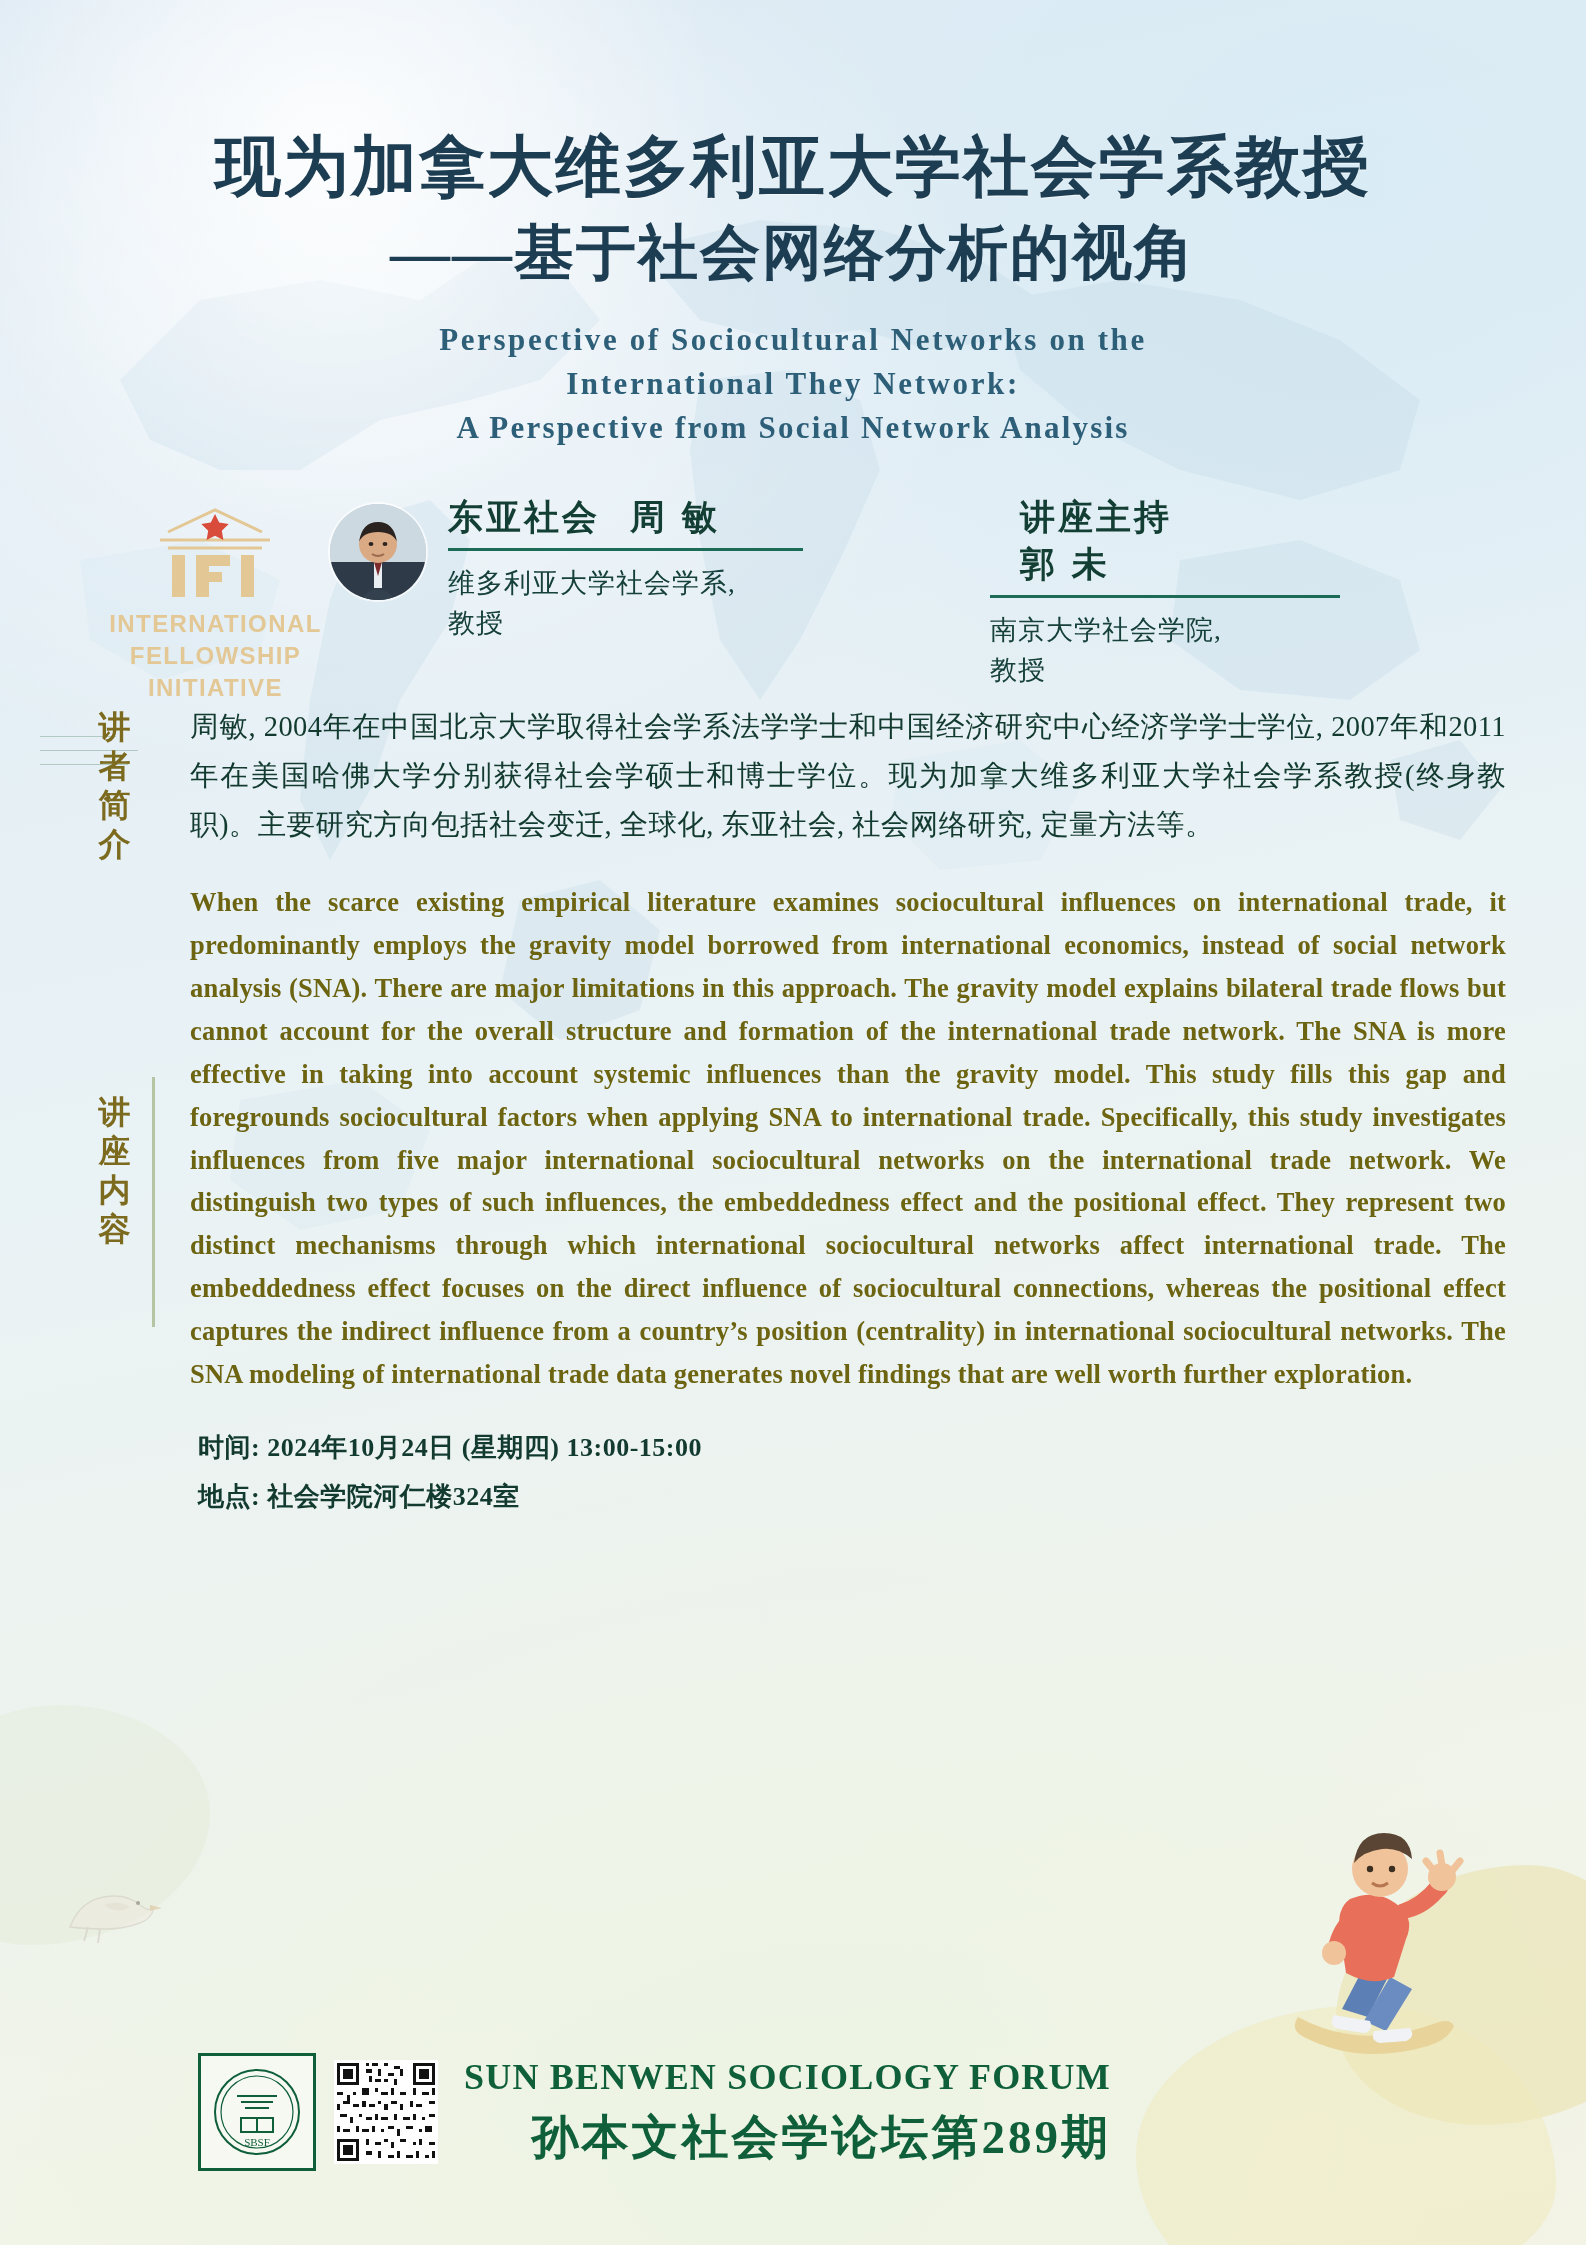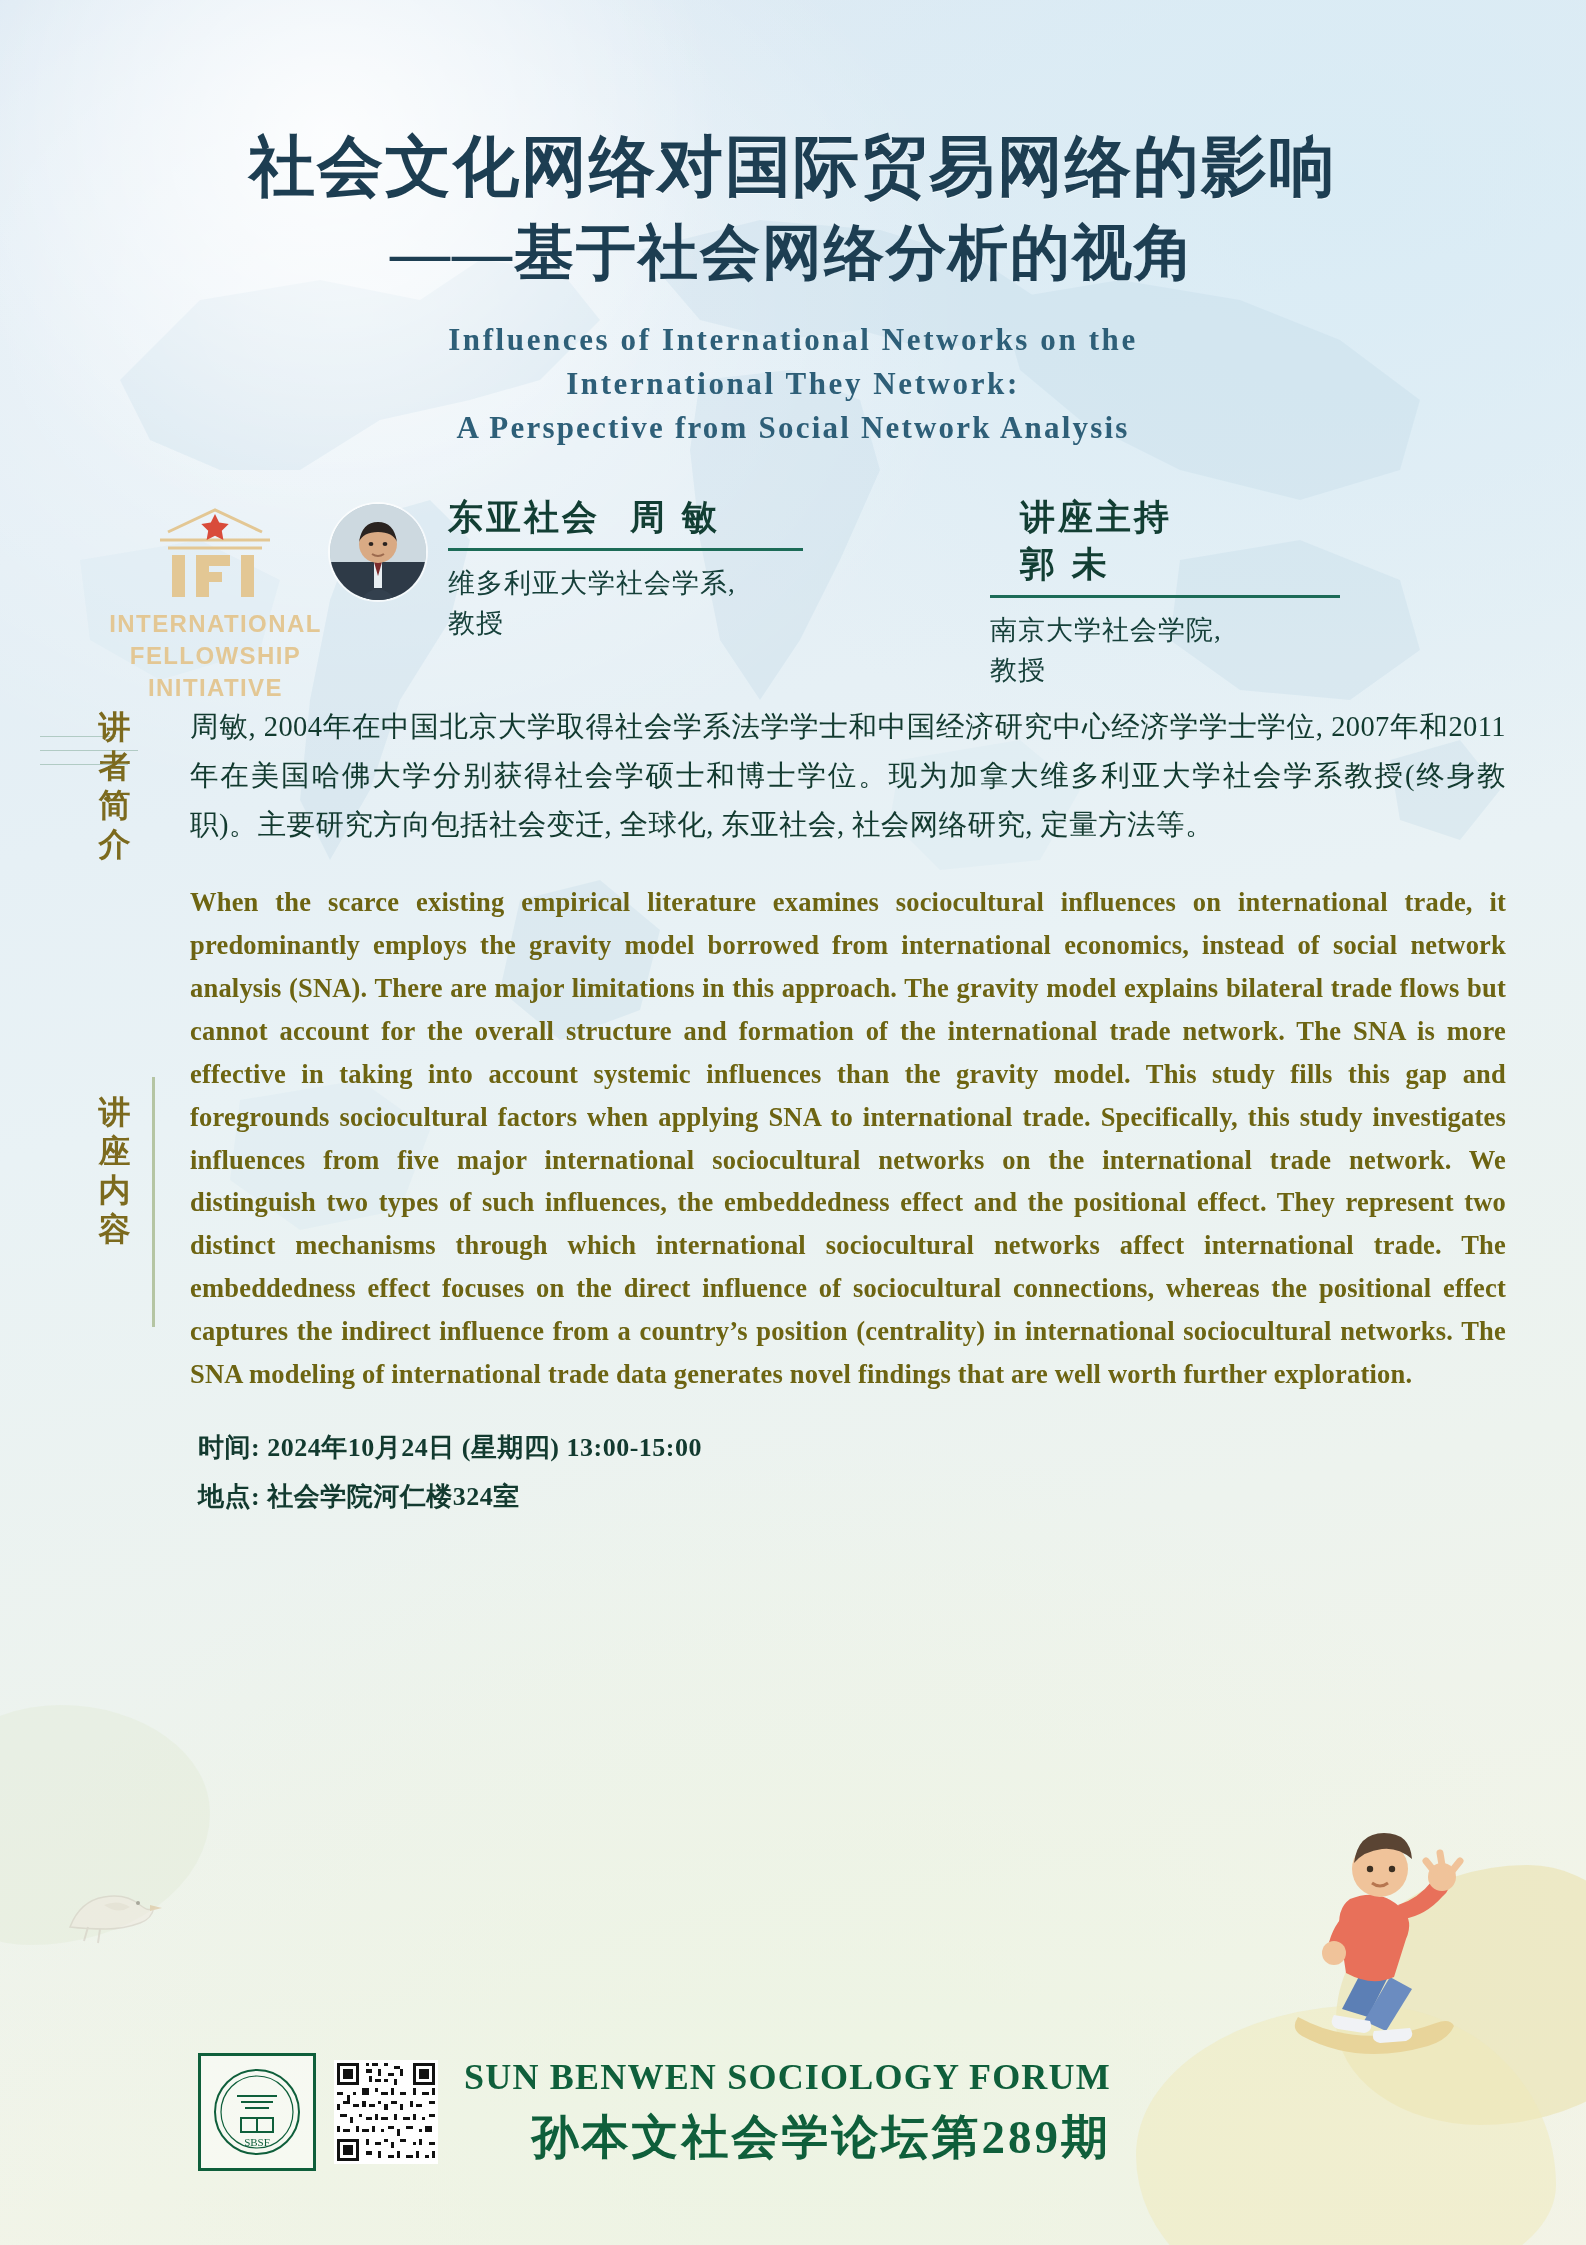--- a/index.html
+++ b/index.html
@@ -360,24 +360,24 @@
   </div>
 
   <div class="glow-top"></div>
   <div class="leaf leaf-1"></div>
   <div class="leaf leaf-2"></div>
   <div class="leaf leaf-3"></div>
 
   <div class="content">
 
     <div class="title-block">
-      <div class="title-cn-1">社会文化网络对国际贸易网络的影响</div>
+      <div class="title-cn-1">现为加拿大维多利亚大学社会学系教授</div>
       <div class="title-cn-2">——基于社会网络分析的视角</div>
       <div class="title-en">
-        <div>Influences of International Networks on the</div>
+        <div>Perspective of Sociocultural Networks on the</div>
         <div>International They Network:</div>
         <div class="l3">A Perspective from Social Network Analysis</div>
       </div>
     </div>
 
     <div class="speaker-row">
 
       <div class="ifi-logo">
         <svg class="ifi-mark" viewBox="0 0 215 100" xmlns="http://www.w3.org/2000/svg">
           <g fill="none" stroke="#e3c794" stroke-width="3">

